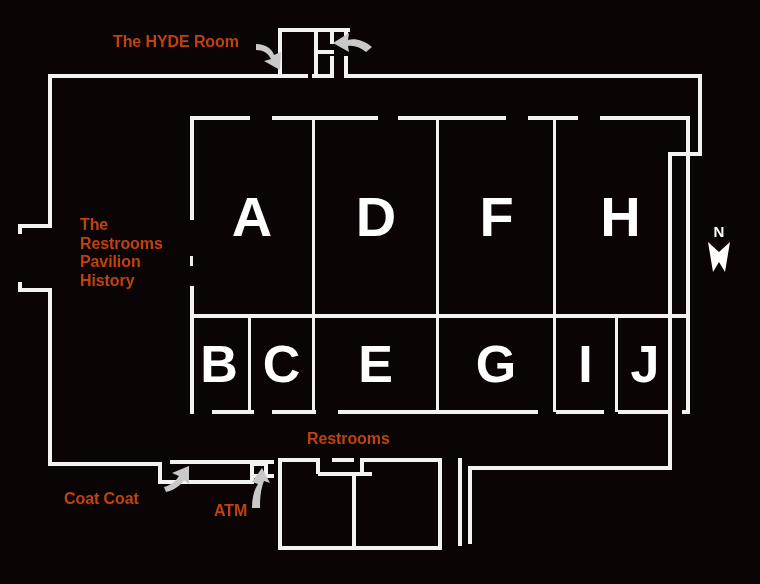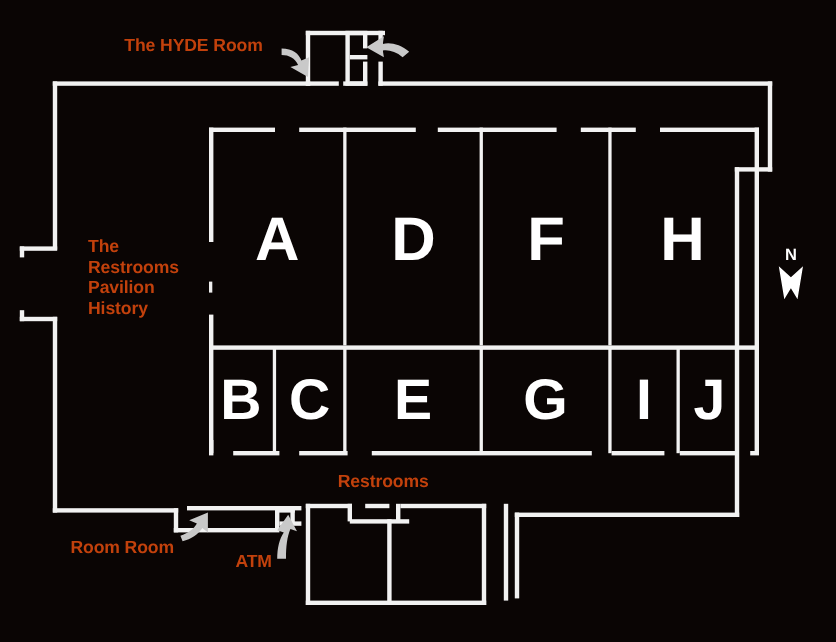--- a/index.html
+++ b/index.html
@@ -201,21 +201,21 @@
 
   <div class="map-label multiline" style="left:80px; top:216px; width:110px;">
     <span>The</span><br>
     <span>Restrooms</span><br>
     <span>Pavilion</span><br>
     <span>History</span>
   </div>
 
   <div class="map-label" style="left:307px; top:430px;">Restrooms</div>
 
-  <div class="map-label" style="left:64px; top:490px;">Room Room</div>
+  <div class="map-label" style="left:64px; top:490px;">Coat Coat</div>
 
   <div class="map-label" style="left:214px; top:502px;">ATM</div>
 
   <div class="compass" style="left:706px; top:224px;">
     <div class="compass-n">N</div>
     <svg width="26" height="34" viewBox="0 0 26 34">
       <path d="M2 2 L13 12 L24 2 L19 32 L13 22 L7 32 Z" fill="#ffffff"></path>
     </svg>
   </div>
 

